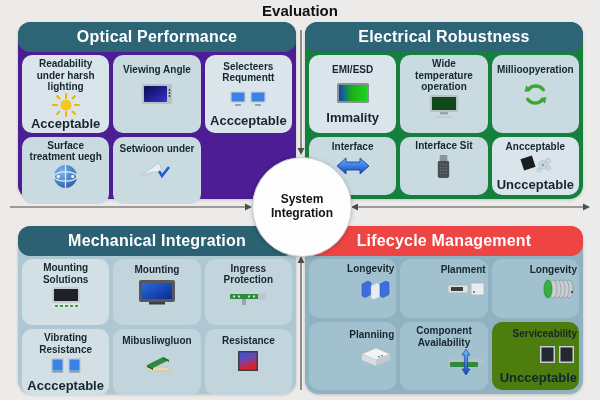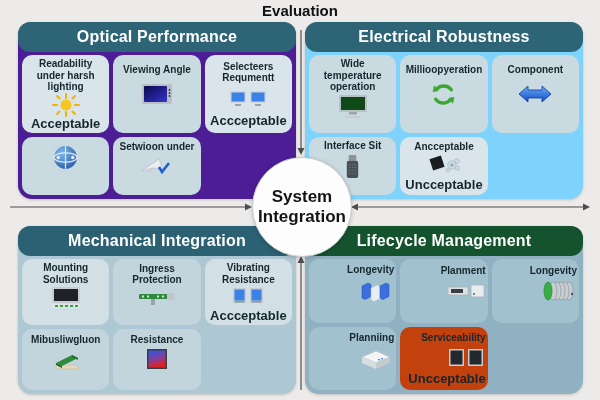--- a/index.html
+++ b/index.html
@@ -2,47 +2,47 @@
 <html><head>
 <meta charset="utf-8">
 <style>
   html,body{margin:0;padding:0;background:#ecebe9;}
   #canvas{position:relative;width:600px;height:400px;background:#ecebe9;overflow:hidden;
           font-family:"Liberation Sans",sans-serif;}
   .main-title{position:absolute;top:2px;left:0;width:600px;text-align:center;
               font-size:15px;font-weight:bold;color:#111;z-index:4;}
   .panel{position:absolute;border-radius:14px;box-shadow:0 1px 3px rgba(0,0,0,.18);z-index:1;}
   .panel.q-tl{left:18px;top:22px;width:278px;height:177px;background:#4c1d95;}
-  .panel.q-tr{left:305px;top:22px;width:278px;height:177px;background:#7dd3fc;}
+  .panel.q-tr{left:305px;top:22px;width:278px;height:177px;background:#15803d;}
   .panel.q-bl{left:18px;top:226px;width:278px;height:168px;background:#aec8d3;}
   .panel.q-br{left:305px;top:226px;width:278px;height:168px;background:#8fb1c1;}
   .q-header{position:absolute;top:0;left:0;right:0;height:30px;border-radius:12px;
             display:flex;align-items:center;justify-content:center;color:#fff;
             font-size:16px;font-weight:bold;letter-spacing:.2px;}
   .q-tl .q-header,.q-tr .q-header{background:#2d6476;}
   .q-bl .q-header{background:#2b6173;}
-  .q-br .q-header{background:#14532d;}
+  .q-br .q-header{background:#ef4444;}
   .cards{position:absolute;left:4px;right:4px;top:33px;bottom:4px;display:grid;
          grid-template-columns:1fr 1fr 1fr;grid-template-rows:1fr 1fr;gap:4px;}
   .card{border-radius:10px;display:flex;flex-direction:column;align-items:center;
         justify-content:space-evenly;padding:3px 2px;text-align:center;}
   .q-tl .card,.q-tr .card{background:#c9dae1;}
   .q-bl .card{background:#c2d5dd;}
   .q-br .card{background:#a2c1ce;align-items:flex-end;}
   .q-tl .card.light,.q-tr .card.light{background:#d9e5ea;}
   .q-bl .card.light{background:#d2e0e6;}
-  .q-br .card.light{background:#c2410c;}
+  .q-br .card.light{background:#4d7c0f;}
   .ct{font-size:10px;font-weight:700;color:#16262e;line-height:1.15;}
   .cs{font-size:13px;font-weight:700;color:#16262e;min-height:11px;line-height:1;}
   .ci{display:flex;align-items:center;justify-content:center;min-height:24px;}
   .arrows{position:absolute;left:0;top:0;z-index:2;pointer-events:none;}
   .circle{position:absolute;left:252px;top:157px;width:98px;height:98px;border-radius:50%;
           background:#fdfdfd;border:1px solid #c3cbcf;box-shadow:0 1px 4px rgba(0,0,0,.2);
           display:flex;align-items:center;justify-content:center;z-index:3;}
-  .circle-text{font-size:17px;font-weight:bold;color:#141414;text-align:center;line-height:1.15;}
+  .circle-text{font-size:12px;font-weight:bold;color:#141414;text-align:center;line-height:1.15;}
 </style>
 </head>
 <body>
 
 <div id="canvas">
 
   <div class="main-title">Evaluation</div>
 
   <svg class="arrows" width="600" height="400" viewBox="0 0 600 400">
     <g stroke="#4d4d4d" stroke-width="1.2" fill="#4d4d4d">
@@ -107,20 +107,21 @@
               <rect x="3.5" y="4.5" width="13" height="9" fill="#3b82e8"></rect>
               <rect x="7" y="16" width="6" height="2" fill="#9aa4aa"></rect>
               <rect x="22" y="3" width="16" height="12" rx="1" fill="#cfd6da"></rect>
               <rect x="23.5" y="4.5" width="13" height="9" fill="#3b82e8"></rect>
               <rect x="27" y="16" width="6" height="2" fill="#9aa4aa"></rect>
             </svg>
           </div>
         <div class="cs">Accceptable</div>
       </div>
       <div class="card">
+        <div class="ct">Surface treatment uegh</div>
         <div class="ci">
             <svg viewBox="0 0 26 26" width="27" height="27">
               <defs>
                 <radialGradient id="ggl" cx="0.35" cy="0.3" r="0.9">
                   <stop offset="0" stop-color="#7db8f0"></stop>
                   <stop offset="1" stop-color="#1c4fa0"></stop>
                 </radialGradient>
               </defs>
               <circle cx="13" cy="13" r="11" fill="url(#ggl)"></circle>
               <ellipse cx="13" cy="13" rx="11" ry="4.5" fill="none" stroke="#dce8f5" stroke-width="1.2"></ellipse>
@@ -141,20 +142,37 @@
             </svg>
           </div>
         <div class="cs"></div>
       </div>
     </div>
   </div>
 
   <div class="panel q-tr">
     <div class="q-header">Electrical Robustness</div>
     <div class="cards">
+      <div class="card light">
+        <div class="ct">EMI/ESD</div>
+        <div class="ci">
+            <svg viewBox="0 0 36 24" width="36" height="24">
+              <defs>
+                <linearGradient id="gsg" x1="0" y1="0" x2="1" y2="0">
+                  <stop offset="0" stop-color="#1240c0"></stop>
+                  <stop offset="0.45" stop-color="#18b018"></stop>
+                  <stop offset="1" stop-color="#20d020"></stop>
+                </linearGradient>
+              </defs>
+              <rect x="2" y="2" width="32" height="20" rx="1.5" fill="#8a9096"></rect>
+              <rect x="4" y="4" width="28" height="16" fill="url(#gsg)"></rect>
+            </svg>
+          </div>
+        <div class="cs">Immality</div>
+      </div>
       <div class="card">
         <div class="ct">Wide temperature operation</div>
         <div class="ci">
             <svg viewBox="0 0 34 26" width="34" height="26">
               <rect x="3" y="2" width="28" height="17" rx="1.5" fill="#b9bfc4"></rect>
               <rect x="5" y="4" width="24" height="13" fill="#0d4a18"></rect>
               <rect x="13" y="19" width="8" height="2.5" fill="#9aa4aa"></rect>
               <path d="M10 23 h14 l2 2 h-18 z" fill="#c6ccd0"></path>
             </svg>
           </div>
@@ -168,21 +186,21 @@
                 <path d="M20.5 8.5 A9 9 0 0 0 6 8.5"></path>
                 <path d="M5.5 17.5 A9 9 0 0 0 20 17.5"></path>
               </g>
               <path d="M4 4 L8.5 9.5 L2.5 10.5 Z" fill="#3aa832"></path>
               <path d="M22 22 L17.5 16.5 L23.5 15.5 Z" fill="#3aa832"></path>
             </svg>
           </div>
         <div class="cs"></div>
       </div>
       <div class="card">
-        <div class="ct">Component</div>
+        <div class="ct">Interface</div>
         <div class="ci">
             <svg viewBox="0 0 36 20" width="36" height="20">
               <defs>
                 <linearGradient id="gal" x1="0" y1="0" x2="0" y2="1">
                   <stop offset="0" stop-color="#6db0f5"></stop>
                   <stop offset="1" stop-color="#1048c8"></stop>
                 </linearGradient>
               </defs>
               <path d="M2 10 L11 2 L11 6 L25 6 L25 2 L34 10 L25 18 L25 14 L11 14 L11 18 Z" fill="url(#gal)" stroke="#0c3aa0" stroke-width="0.8"></path>
             </svg>
@@ -247,20 +265,37 @@
                 <rect x="12" y="20" width="3" height="2"></rect>
                 <rect x="17" y="20" width="3" height="2"></rect>
                 <rect x="22" y="20" width="3" height="2"></rect>
                 <rect x="27" y="20" width="3" height="2"></rect>
               </g>
             </svg>
           </div>
         <div class="cs"></div>
       </div>
       <div class="card">
+        <div class="ct">Mounting</div>
+        <div class="ci">
+            <svg viewBox="0 0 40 28" width="40" height="28">
+              <defs>
+                <linearGradient id="gtv" x1="0" y1="0" x2="1" y2="1">
+                  <stop offset="0" stop-color="#2a6ae0"></stop>
+                  <stop offset="1" stop-color="#0a2a90"></stop>
+                </linearGradient>
+              </defs>
+              <rect x="2" y="2" width="36" height="22" rx="2" fill="#55595e"></rect>
+              <rect x="5" y="5" width="30" height="16" fill="url(#gtv)"></rect>
+              <rect x="12" y="24" width="16" height="2.5" fill="#3a3e42"></rect>
+            </svg>
+          </div>
+        <div class="cs"></div>
+      </div>
+      <div class="card">
         <div class="ct">Ingress Protection</div>
         <div class="ci">
             <svg viewBox="0 0 40 20" width="40" height="20">
               <rect x="2" y="6" width="30" height="5" rx="1" fill="#2e8a3c"></rect>
               <rect x="30" y="5" width="8" height="7" rx="1" fill="#bfc7cc"></rect>
               <rect x="14" y="11" width="4" height="6" fill="#9aa4aa"></rect>
               <g fill="#cfe8d2">
                 <rect x="5" y="7.5" width="2" height="2"></rect>
                 <rect x="10" y="7.5" width="2" height="2"></rect>
                 <rect x="20" y="7.5" width="2" height="2"></rect>
@@ -365,20 +400,37 @@
             <svg viewBox="0 0 36 24" width="36" height="24">
               <path d="M4 10 L18 4 L32 10 L18 16 Z" fill="#f2f4f5" stroke="#b5bdc2" stroke-width="0.7"></path>
               <path d="M4 10 L18 16 L18 22 L4 16 Z" fill="#d8dde0"></path>
               <path d="M32 10 L18 16 L18 22 L32 16 Z" fill="#c4cacd"></path>
               <rect x="20" y="12" width="2" height="1.4" fill="#4a90d9"></rect>
               <rect x="23" y="11" width="2" height="1.4" fill="#4a90d9"></rect>
             </svg>
           </div>
         <div class="cs"></div>
       </div>
+      <div class="card">
+        <div class="ct">Component Availability</div>
+        <div class="ci">
+            <svg viewBox="0 0 40 28" width="40" height="28">
+              <defs>
+                <linearGradient id="gpa" x1="0" y1="0" x2="0" y2="1">
+                  <stop offset="0" stop-color="#7ab4f5"></stop>
+                  <stop offset="1" stop-color="#1048c8"></stop>
+                </linearGradient>
+              </defs>
+              <rect x="2" y="11" width="36" height="4" rx="1" fill="#b9bfc4"></rect>
+              <rect x="4" y="14" width="28" height="5" rx="1" fill="#2e8a3c"></rect>
+              <path d="M20 1 L24 7 L21.6 7 L21.6 21 L24 21 L20 27 L16 21 L18.4 21 L18.4 7 L16 7 Z" fill="url(#gpa)" stroke="#0c3aa0" stroke-width="0.6"></path>
+            </svg>
+          </div>
+        <div class="cs"></div>
+      </div>
       <div class="card light">
         <div class="ct">Serviceability</div>
         <div class="ci">
             <svg viewBox="0 0 40 22" width="40" height="22">
               <rect x="3" y="2" width="15" height="17" fill="#c6ccd0"></rect>
               <rect x="4.5" y="3.5" width="12" height="14" fill="#23282e"></rect>
               <rect x="22" y="2" width="15" height="17" fill="#c6ccd0"></rect>
               <rect x="23.5" y="3.5" width="12" height="14" fill="#23282e"></rect>
             </svg>
           </div>

